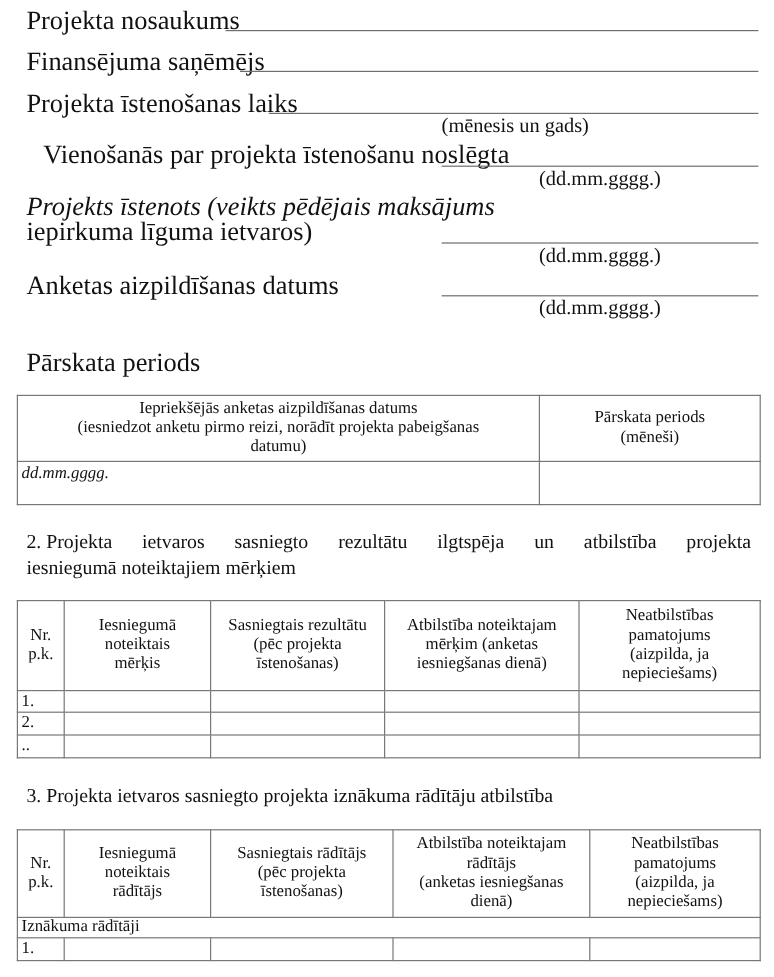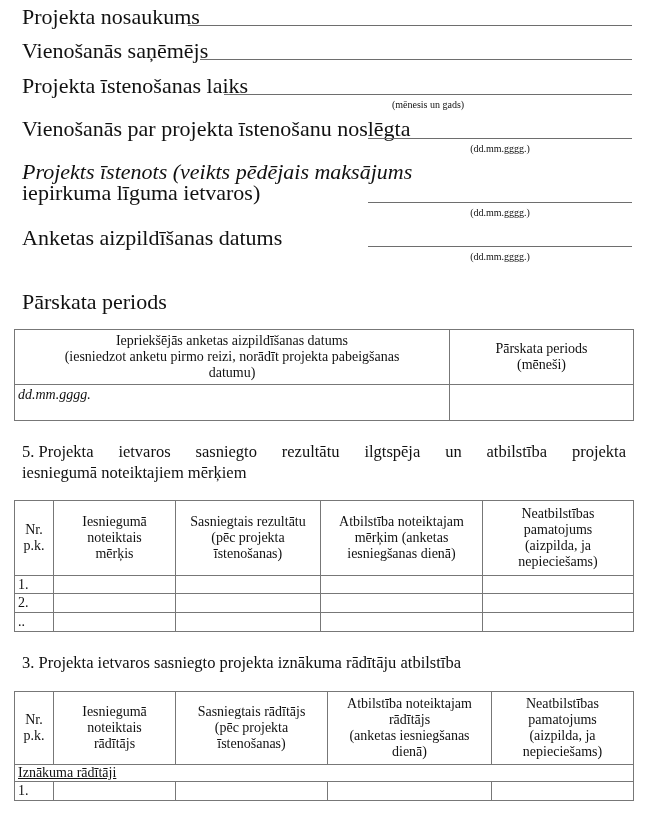--- a/index.html
+++ b/index.html
@@ -4,49 +4,49 @@
 <style>
   html, body { margin: 0; padding: 0; background: #ffffff; }
   body {
     width: 645px; height: 814px; position: relative; overflow: hidden;
     font-family: "Liberation Serif", "DejaVu Serif", serif;
     color: #111111;
   }
   .abs { position: absolute; }
   .lbl { font-size: 22px; line-height: 19px; white-space: nowrap; }
   .uline { position: absolute; height: 0; border-top: 1px solid #6e6e6e; }
-  .hint { position: absolute; font-size: 10px; line-height: 15px; text-align: center; white-space: nowrap; }
+  .hint { position: absolute; font-size: 17px; line-height: 15px; text-align: center; white-space: nowrap; }
   table.grid {
     position: absolute; border-collapse: collapse; table-layout: fixed;
     font-family: "Liberation Serif", "DejaVu Serif", serif;
   }
   table.grid td, table.grid th {
     border: 1px solid #777777; padding: 0 3px; vertical-align: middle;
     font-weight: normal; font-size: 14px; line-height: 16px; color: #111;
   }
   table.grid th { text-align: center; }
   .ital { font-style: italic; }
   .section-title { font-size: 16.5px; line-height: 21px; }
   .sp { display: flex; justify-content: space-between; }
 </style>
 </head>
 <body>
 
 <div>
   <span class="abs lbl" style="left:22px; top:7px;">Projekta nosaukums</span>
   <div class="uline" style="left:188px; top:25px; width:444px;"></div>
 
-  <span class="abs lbl" style="left:22px; top:41px;">Vienošanās saņēmējs</span>
+  <span class="abs lbl" style="left:22px; top:41px;">Finansējuma saņēmējs</span>
   <div class="uline" style="left:200px; top:59px; width:432px;"></div>
 
   <span class="abs lbl" style="left:22px; top:76px;">Projekta īstenošanas laiks</span>
   <div class="uline" style="left:224px; top:94px; width:408px;"></div>
   <span class="hint" style="left:368px; top:97px; width:120px;">(mēnesis un gads)</span>
 
-  <span class="abs lbl" style="left:22px; top:119px;">Vienošanās par projekta īstenošanu noslēgta</span>
+  <span class="abs lbl" style="left:36px; top:119px;">Vienošanās par projekta īstenošanu noslēgta</span>
   <div class="uline" style="left:368px; top:138px; width:264px;"></div>
   <span class="hint" style="left:368px; top:141px; width:264px;">(dd.mm.gggg.)</span>
 
   <span class="abs lbl" style="left:22px; top:162px;font-style:italic;">Projekts īstenots (veikts pēdējais maksājums</span>
   <span class="abs lbl" style="left:22px; top:183px;">iepirkuma līguma ietvaros)</span>
   <div class="uline" style="left:368px; top:202px; width:264px;"></div>
   <span class="hint" style="left:368px; top:205px; width:264px;">(dd.mm.gggg.)</span>
 
   <span class="abs lbl" style="left:22px; top:228px;">Anketas aizpildīšanas datums</span>
   <div class="uline" style="left:368px; top:246px; width:264px;"></div>
@@ -76,21 +76,21 @@
     <td style="vertical-align:top; padding-top:2px;">
       <span class="ital">dd.mm.gggg.</span>
     </td>
     <td></td>
   </tr>
 </tbody>
   </table>
 
 <div class="abs section-title" style="left:22px; top:441px; width:604px;">
   <div class="sp">
-    <span>5. Projekta</span>
+    <span>2. Projekta</span>
     <span>ietvaros</span>
     <span>sasniegto</span>
     <span>rezultātu</span>
     <span>ilgtspēja</span>
     <span>un</span>
     <span>atbilstība</span>
     <span>projekta</span>
   </div>
   <div>iesniegumā noteiktajiem mērķiem</div>
 </div>
@@ -187,21 +187,21 @@
       <div>(anketas iesniegšanas</div>
       <div>dienā)</div>
     </th>
     <th>
       <div>Neatbilstības</div>
       <div>pamatojums</div>
       <div>(aizpilda, ja</div>
       <div>nepieciešams)</div>
     </th>
   </tr>
-  <tr style="height:15px;text-decoration:underline;">
+  <tr style="height:15px;">
     <td colspan="5">Iznākuma rādītāji</td>
   </tr>
   <tr style="height:19px;">
     <td>1.</td>
     <td></td>
     <td></td>
     <td></td>
     <td></td>
   </tr>
 </tbody>

